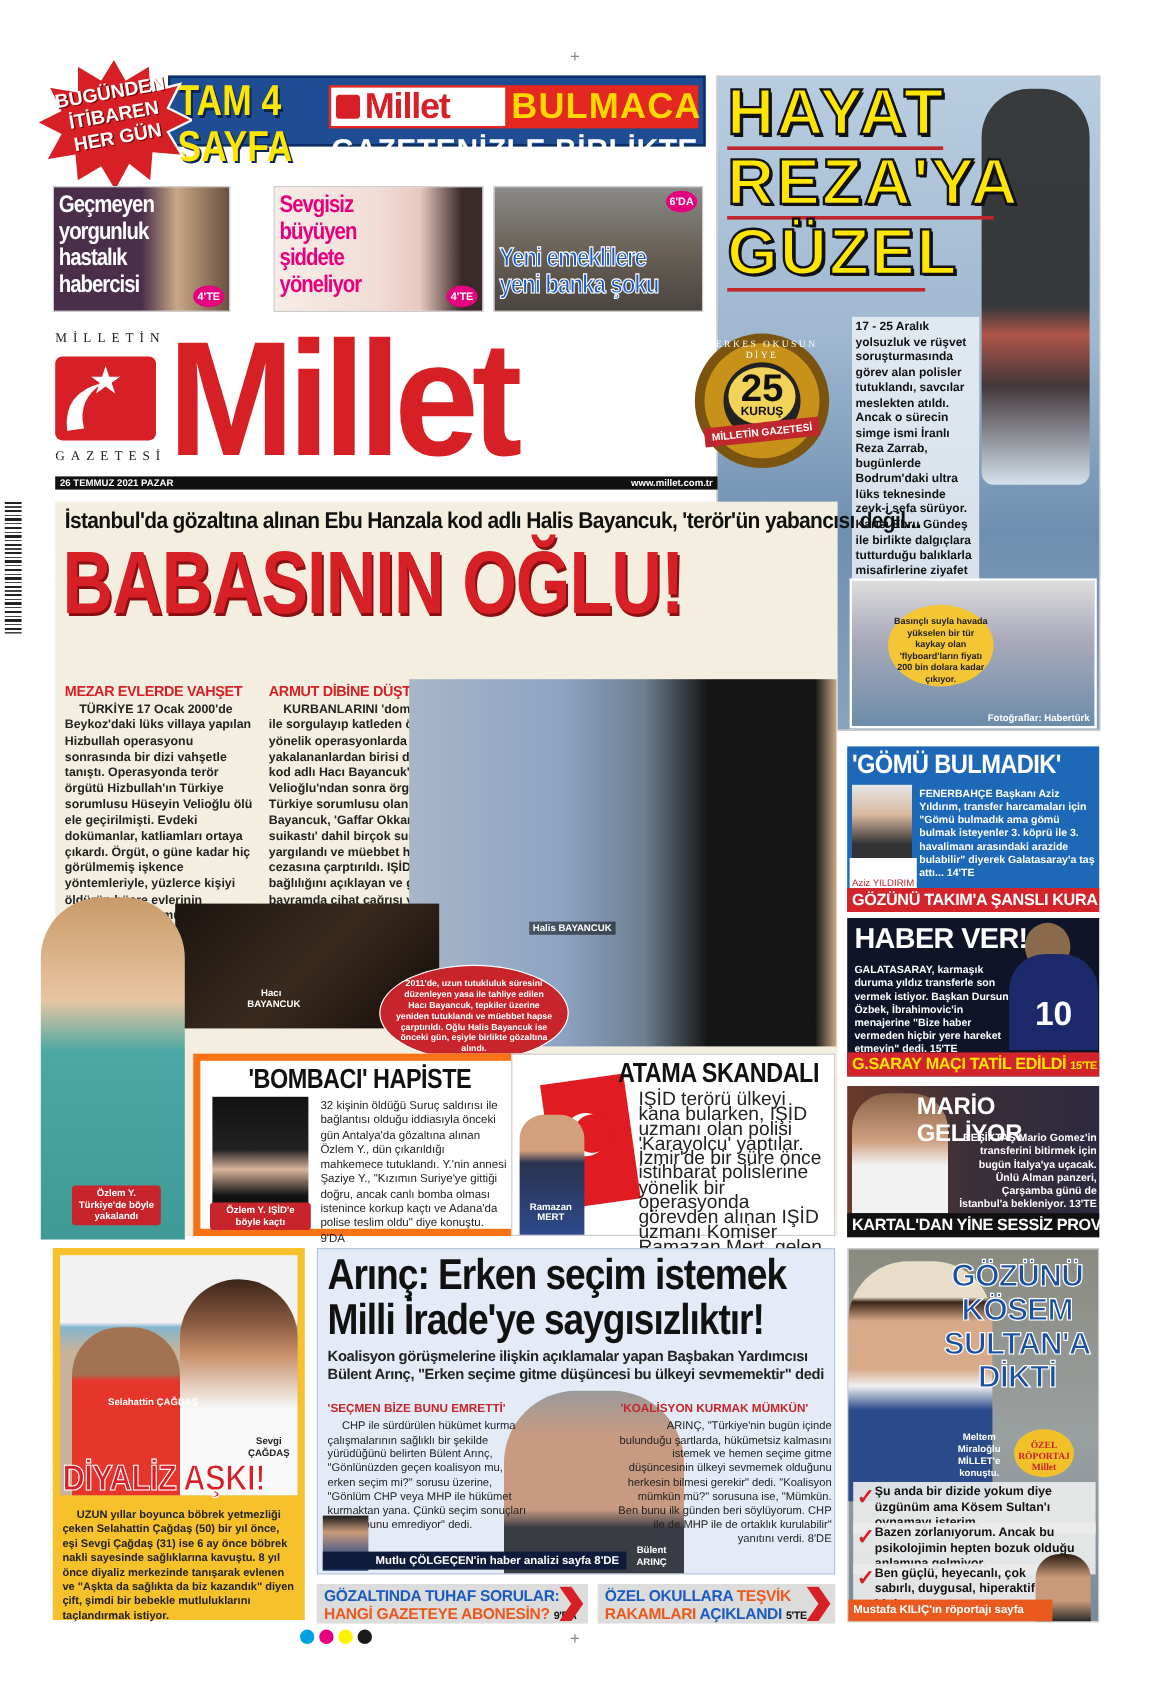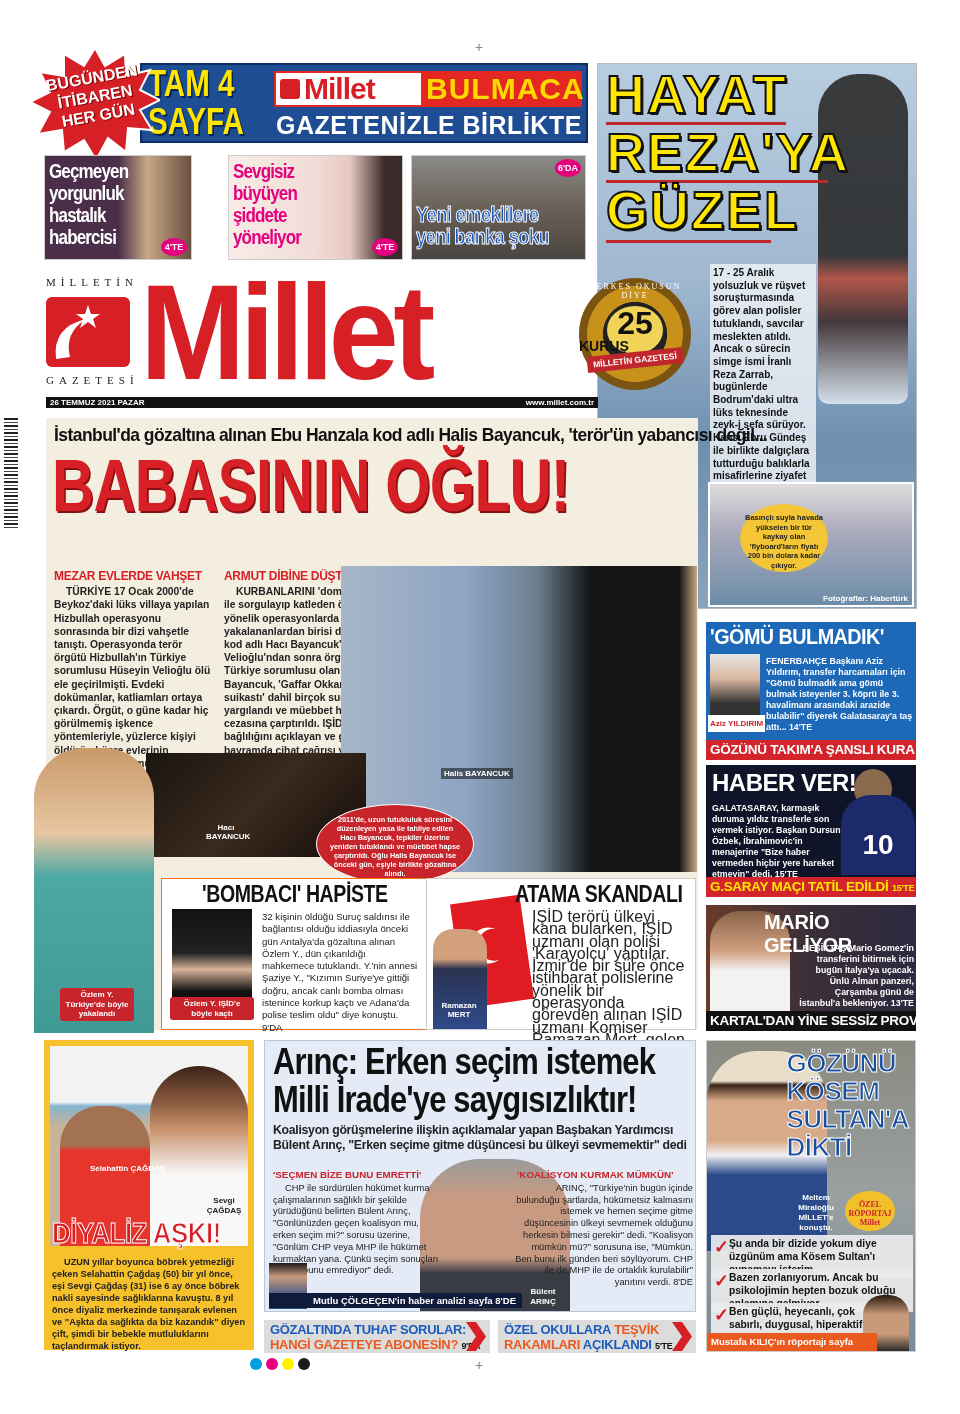--- a/index.html
+++ b/index.html
@@ -1,19 +1,19 @@
 <!DOCTYPE html>
 <html><head>
 <meta charset="utf-8">
 <style>
 *{box-sizing:border-box;margin:0;padding:0}
 body{width:960px;height:1414px;background:#fff;font-family:"Liberation Sans",sans-serif;position:relative;overflow:hidden;color:#111}
 .abs{position:absolute}
 
-#promo{left:140px;top:63px;width:448px;height:80px;background:#1e4d93;border:2px solid #0e2e66}
+#promo{left:140px;top:63px;width:448px;height:59px;background:#1e4d93;border:2px solid #0e2e66}
 #promo .tam{position:absolute;left:6px;top:0;font-size:36px;line-height:38px;color:#ffe600;font-weight:900;text-shadow:2px 2px 0 #0a2550;transform:scaleX(.82);transform-origin:left}
 #promo .logoBox{position:absolute;left:132px;top:6px;width:308px;height:36px;background:#e42821;}
 #promo .logoBox .ml{position:absolute;left:2px;top:2px;width:145px;height:32px;background:#fff}
 #promo .logoBox .ml span{color:#d71f26;font-size:30px;font-weight:900;line-height:32px;margin-left:28px;letter-spacing:-1px}
 #promo .logoBox .ml i{position:absolute;left:4px;top:6px;width:20px;height:20px;background:#d71f26;border-radius:3px}
 #promo .logoBox .bul{position:absolute;left:152px;top:0;color:#ffd800;font-size:30px;line-height:36px;font-weight:700;letter-spacing:1px}
 #promo .gaz{position:absolute;left:134px;top:44px;color:#fff;font-size:25px;font-weight:900;line-height:32px;letter-spacing:0.5px}
 #starburst{left:30px;top:48px;width:130px;height:112px;}
 #starburst .txt{position:absolute;left:10px;top:20px;width:110px;text-align:center;color:#fff;font-weight:900;font-size:16px;line-height:19px;transform:rotate(-10deg);text-shadow:1px 1px 0 #700}
 
@@ -30,56 +30,56 @@
 #hayat .oval{position:absolute;left:30px;top:20px;width:88px;height:68px;border-radius:50%;background:#f4c534;font-size:7.5px;font-weight:700;text-align:center;color:#222;padding:9px 4px;line-height:9.5px}
 #hayat .cred{position:absolute;right:4px;bottom:2px;color:#fff;font-size:8px;font-weight:700}
 
 #mast-small{left:46px;top:276px;font-family:"Liberation Serif",serif;font-size:11px;letter-spacing:5px;color:#222}
 #mast-logo{left:46px;top:297px;width:84px;height:70px;background:#d71f26;border-radius:6px}
 #mast-gaz{left:46px;top:374px;font-family:"Liberation Serif",serif;font-size:11px;letter-spacing:5px;color:#222}
 #mast-millet{left:140px;top:262px;font-size:136px;font-weight:900;color:#d71f26;letter-spacing:-6px;line-height:140px;transform:scaleX(.93);transform-origin:left}
 #seal{left:579px;top:278px;width:112px;height:112px;border-radius:50%;background:radial-gradient(circle,#222 0 40%,#c8921a 41% 60%,#7a5410 61% 100%)}
 #seal .num{position:absolute;left:0;right:0;top:30px;text-align:center;font-size:32px;font-weight:900;color:#111;line-height:30px;}
 #seal .inner{position:absolute;left:28px;top:28px;width:56px;height:48px;background:#f2d35a;border-radius:50%}
-#seal .kur{position:absolute;left:0;right:0;top:60px;font-size:14px;font-weight:900;color:#111}
+#seal .kur{position:absolute;left:0;right:0;top:60px;text-align:center;font-size:10px;font-weight:900;color:#111}
 #seal .rib{position:absolute;left:8px;top:74px;width:96px;height:16px;background:#c0272d;color:#fff;font-size:8.5px;font-weight:700;text-align:center;line-height:16px;transform:rotate(-6deg)}
 #seal .arc{position:absolute;left:0;right:0;top:4px;text-align:center;font-family:"Liberation Serif",serif;font-size:8px;color:#fff;letter-spacing:2px}
 #datebar{left:46px;top:397px;width:552px;height:11px;background:#111;color:#fff;font-size:8px;font-weight:700;line-height:11px;padding:0 4px}
 #datebar .url{position:absolute;right:4px;top:0}
 #barcode{left:4px;top:418px;width:14px;height:110px;background:repeating-linear-gradient(180deg,#222 0 2px,#fff 2px 4px,#444 4px 5px,#fff 5px 7px)}
 
 #main{left:46px;top:418px;width:652px;height:612px;background:#f3eedf}
 #main .kicker{position:absolute;left:8px;top:6px;font-size:19px;font-weight:700;color:#111;letter-spacing:-0.6px;transform:scaleX(.92);transform-origin:left;white-space:nowrap}
 #main .head{position:absolute;left:6px;top:30px;font-size:74px;line-height:76px;font-weight:900;color:#d71f26;letter-spacing:-1px;transform:scaleX(.79);transform-origin:left;white-space:nowrap;text-shadow:2px 2px 0 #8a0f12}
 #main .deck{position:absolute;left:8px;top:110px;width:640px;font-size:15.5px;line-height:20px;font-weight:700;color:#111;letter-spacing:-0.5px}
 .col{position:absolute;font-size:10.3px;line-height:13.2px;font-weight:700;color:#222}
 .col .ch{color:#d71f26;font-size:12px;font-weight:900;margin-bottom:2px;letter-spacing:-0.3px}
 #photoMain{position:absolute;left:295px;top:148px;width:356px;height:306px;background:linear-gradient(90deg,#a8b6c8 0%,#8da4c4 35%,#6d7f90 55%,#151515 70%,#151515 95%,#c9a985 100%)}
 #photoMain .lbl{position:absolute;color:#fff;font-size:8px;font-weight:700;text-align:center;background:rgba(0,0,0,.5);padding:1px 3px;line-height:9px}
 #darkPhoto{position:absolute;left:100px;top:335px;width:220px;height:104px;background:linear-gradient(135deg,#1a1410 0%,#3a2a1e 50%,#120c08 100%)}
 #redOval{position:absolute;left:270px;top:386px;width:158px;height:80px;border-radius:50%;background:#c8242b;color:#fff;font-size:7.3px;font-weight:700;text-align:center;line-height:9px;padding:10px 12px;border:1px solid #fff}
 #girl{position:absolute;left:-12px;top:330px;width:120px;height:285px;background:linear-gradient(180deg,#c99a6a 0%,#e8c6a2 30%,#4da8a4 45%,#3f9a95 100%);border-radius:50px 50px 0 0}
-.bomb{position:absolute;left:115px;top:460px;width:282px;height:152px;background:#fff;border:1px solid #f97316}
+.bomb{position:absolute;left:115px;top:460px;width:282px;height:152px;background:#fff;border:6px solid #f97316}
 .bomb .t{position:absolute;left:40px;top:2px;font-size:23px;font-weight:900;letter-spacing:-0.5px;transform:scaleX(.85);transform-origin:left;white-space:nowrap}
 .bomb .b{position:absolute;left:100px;top:32px;width:158px;font-size:9.6px;line-height:12.3px;color:#222}
 .bomb .pic{position:absolute;left:10px;top:30px;width:80px;height:110px;background:linear-gradient(180deg,#111 0%,#222 40%,#d9b39a 55%,#111 75%)}
 .atama{position:absolute;left:380px;top:460px;width:270px;height:152px;background:#fff;border:1px solid #ccc}
 .atama .t{position:absolute;left:88px;top:2px;font-size:23px;font-weight:900;letter-spacing:-0.5px;transform:scaleX(.85);transform-origin:left;white-space:nowrap}
 .atama .b{position:absolute;left:105px;top:32px;width:160px;font-size:16px;line-height:12.3px;color:#222}
 .atama .flag{position:absolute;left:30px;top:20px;width:70px;height:105px;background:#e11b22;transform:rotate(-8deg)}
 .atama .flag i{position:absolute;left:14px;top:28px;width:36px;height:36px;border-radius:50%;background:#fff}
 .atama .flag b{position:absolute;left:22px;top:30px;width:32px;height:32px;border-radius:50%;background:#e11b22}
 .atama .man{position:absolute;left:6px;top:50px;width:54px;height:100px;background:linear-gradient(180deg,#d2a07c 0%,#d2a07c 30%,#2a3350 40%,#2e4a8a 100%);border-radius:20px 20px 0 0}
 .tag{position:absolute;background:#c8242b;color:#fff;font-size:8px;font-weight:700;text-align:center;line-height:9.5px;padding:2px 4px;border-radius:3px}
 
 .rbox{position:absolute;left:706px;width:210px}
 #gomu{top:622px;height:138px;background:#1d69b8}
 #gomu .t{position:absolute;left:4px;top:2px;color:#fff;font-size:22px;font-weight:900;letter-spacing:-0.6px;transform:scaleX(.9);transform-origin:left;white-space:nowrap}
 #gomu .pic{position:absolute;left:4px;top:32px;width:50px;height:62px;background:linear-gradient(180deg,#e6e6e6 0%,#d9b8a0 40%,#333 80%);}
-#gomu .cap{position:absolute;left:2px;top:93px;font-size:8px;font-weight:700;background:#fff;color:#c8242b;padding:4px 2px}
+#gomu .cap{position:absolute;left:2px;top:93px;font-size:8px;font-weight:400;background:#fff;color:#c8242b;padding:16px 2px}
 #gomu .b{position:absolute;left:60px;top:34px;width:148px;color:#fff;font-size:8.8px;line-height:11px;font-weight:700}
 .rbar{position:absolute;left:0;width:210px;height:20px;background:#d3242b;color:#fff;font-size:13.5px;font-weight:900;line-height:20px;padding-left:4px;white-space:nowrap;letter-spacing:-0.3px}
 .rbar .p{font-size:9px}
 #haber{top:765px;height:132px;background:#0f1428}
 #haber .t{position:absolute;left:6px;top:4px;color:#fff;font-size:24px;font-weight:900;letter-spacing:-0.5px}
 #haber .b{position:absolute;left:6px;top:38px;width:132px;color:#fff;font-size:8.8px;line-height:11px;font-weight:700}
 #haber .jersey{position:absolute;left:135px;top:30px;width:74px;height:80px;background:#1c2a6c;border-radius:30px 30px 0 0;color:#fff;font-size:28px;font-weight:900;text-align:center;line-height:100px}
 #haber .head{position:absolute;left:148px;top:4px;width:38px;height:40px;border-radius:50%;background:#8a6a4c}
 #haber .rbar{color:#ffe600}
 #mario{top:905px;height:126px;background:linear-gradient(90deg,#6a3a2a 0%,#3a2f38 50%,#2d2940 100%)}
@@ -103,21 +103,21 @@
 #arinc .rc{position:absolute;left:248px;top:128px;width:180px;font-size:9.3px;line-height:11.8px;color:#222;text-align:right}
 #arinc .sh{color:#c8242b;font-weight:900;font-size:9.8px;margin-bottom:2px;text-align:left}
 #arinc .rc .sh{text-align:left;padding-left:4px}
 #arinc .mut{position:absolute;left:4px;top:252px;background:#0f1b3a;color:#fff;font-size:9.5px;font-weight:700;padding:2px 6px 2px 44px}
 #arinc .mutpic{position:absolute;left:4px;top:222px;width:38px;height:46px;background:linear-gradient(180deg,#1a1a1a 0%,#c89a7a 30%,#2a4a8a 80%)}
 #arinc .bl{position:absolute;left:258px;top:246px;color:#fff;font-size:8px;font-weight:700;text-align:center;line-height:9.5px}
 .ptab{position:absolute;top:1320px;height:33px;background:#dcdcdc;font-weight:900;font-size:13px;line-height:15px;padding:2px 6px;letter-spacing:-0.3px}
 .ptab .arr{position:absolute;right:4px;top:2px;width:20px;height:29px;background:#d71f26;clip-path:polygon(0 0,50% 0,100% 50%,50% 100%,0 100%,50% 50%)}
 #kosem{left:706px;top:1040px;width:210px;height:312px;background:linear-gradient(180deg,#8a8a80 0%,#9aa0a0 50%,#7a8a9a 100%);border:1px solid #ccc}
 #kosem .wom{position:absolute;left:0;top:10px;width:120px;height:200px;background:linear-gradient(180deg,#e8ddc8 0%,#e8ddc8 15%,#3a2418 17%,#d8aa8a 25%,#d8aa8a 45%,#f0f0f0 52%,#2a4a8a 62%,#2a4a8a 100%);border-radius:50px 50px 0 0}
-#kosem .t{position:absolute;right:6px;top:8px;color:#1b4fa0;font-size:26px;line-height:28px;font-weight:900;text-align:left;-webkit-text-stroke:1px #fff;letter-spacing:-0.5px}
+#kosem .t{position:absolute;right:6px;top:8px;color:#1b4fa0;font-size:26px;line-height:28px;font-weight:900;text-align:center;-webkit-text-stroke:1px #fff;letter-spacing:-0.5px}
 #kosem .lbl{position:absolute;left:84px;top:152px;color:#fff;font-size:8px;font-weight:700;text-align:center;line-height:10px}
 #kosem .seal2{position:absolute;left:138px;top:150px;width:50px;height:40px;border-radius:50%;background:#f2c12a;color:#c8242b;font-family:"Liberation Serif",serif;font-size:8px;font-weight:700;text-align:center;line-height:9px;padding-top:9px}
 #kosem .q{position:absolute;left:4px;width:202px;background:rgba(235,235,235,.92);font-size:10.3px;line-height:13px;font-weight:700;color:#111;padding:2px 4px 2px 18px}
 #kosem .q i{position:absolute;left:3px;top:2px;color:#d71f26;font-style:normal;font-size:18px;font-weight:900;line-height:20px}
 #kosem .foot{position:absolute;left:0;bottom:0;width:170px;height:18px;background:#ea5a1f;color:#fff;font-size:9.5px;font-weight:700;line-height:18px;padding-left:4px}
 #kosem .mk{position:absolute;right:6px;bottom:0;width:46px;height:56px;background:linear-gradient(180deg,#2a1a10 0%,#c89a7a 35%,#c89a7a 70%,#2a2a2a 100%);border-radius:20px 20px 0 0}
 .dot{position:absolute;top:1358px;width:12px;height:12px;border-radius:50%}
 .cross{position:absolute;color:#888;font-size:14px;line-height:14px}
 </style>
 </head>

